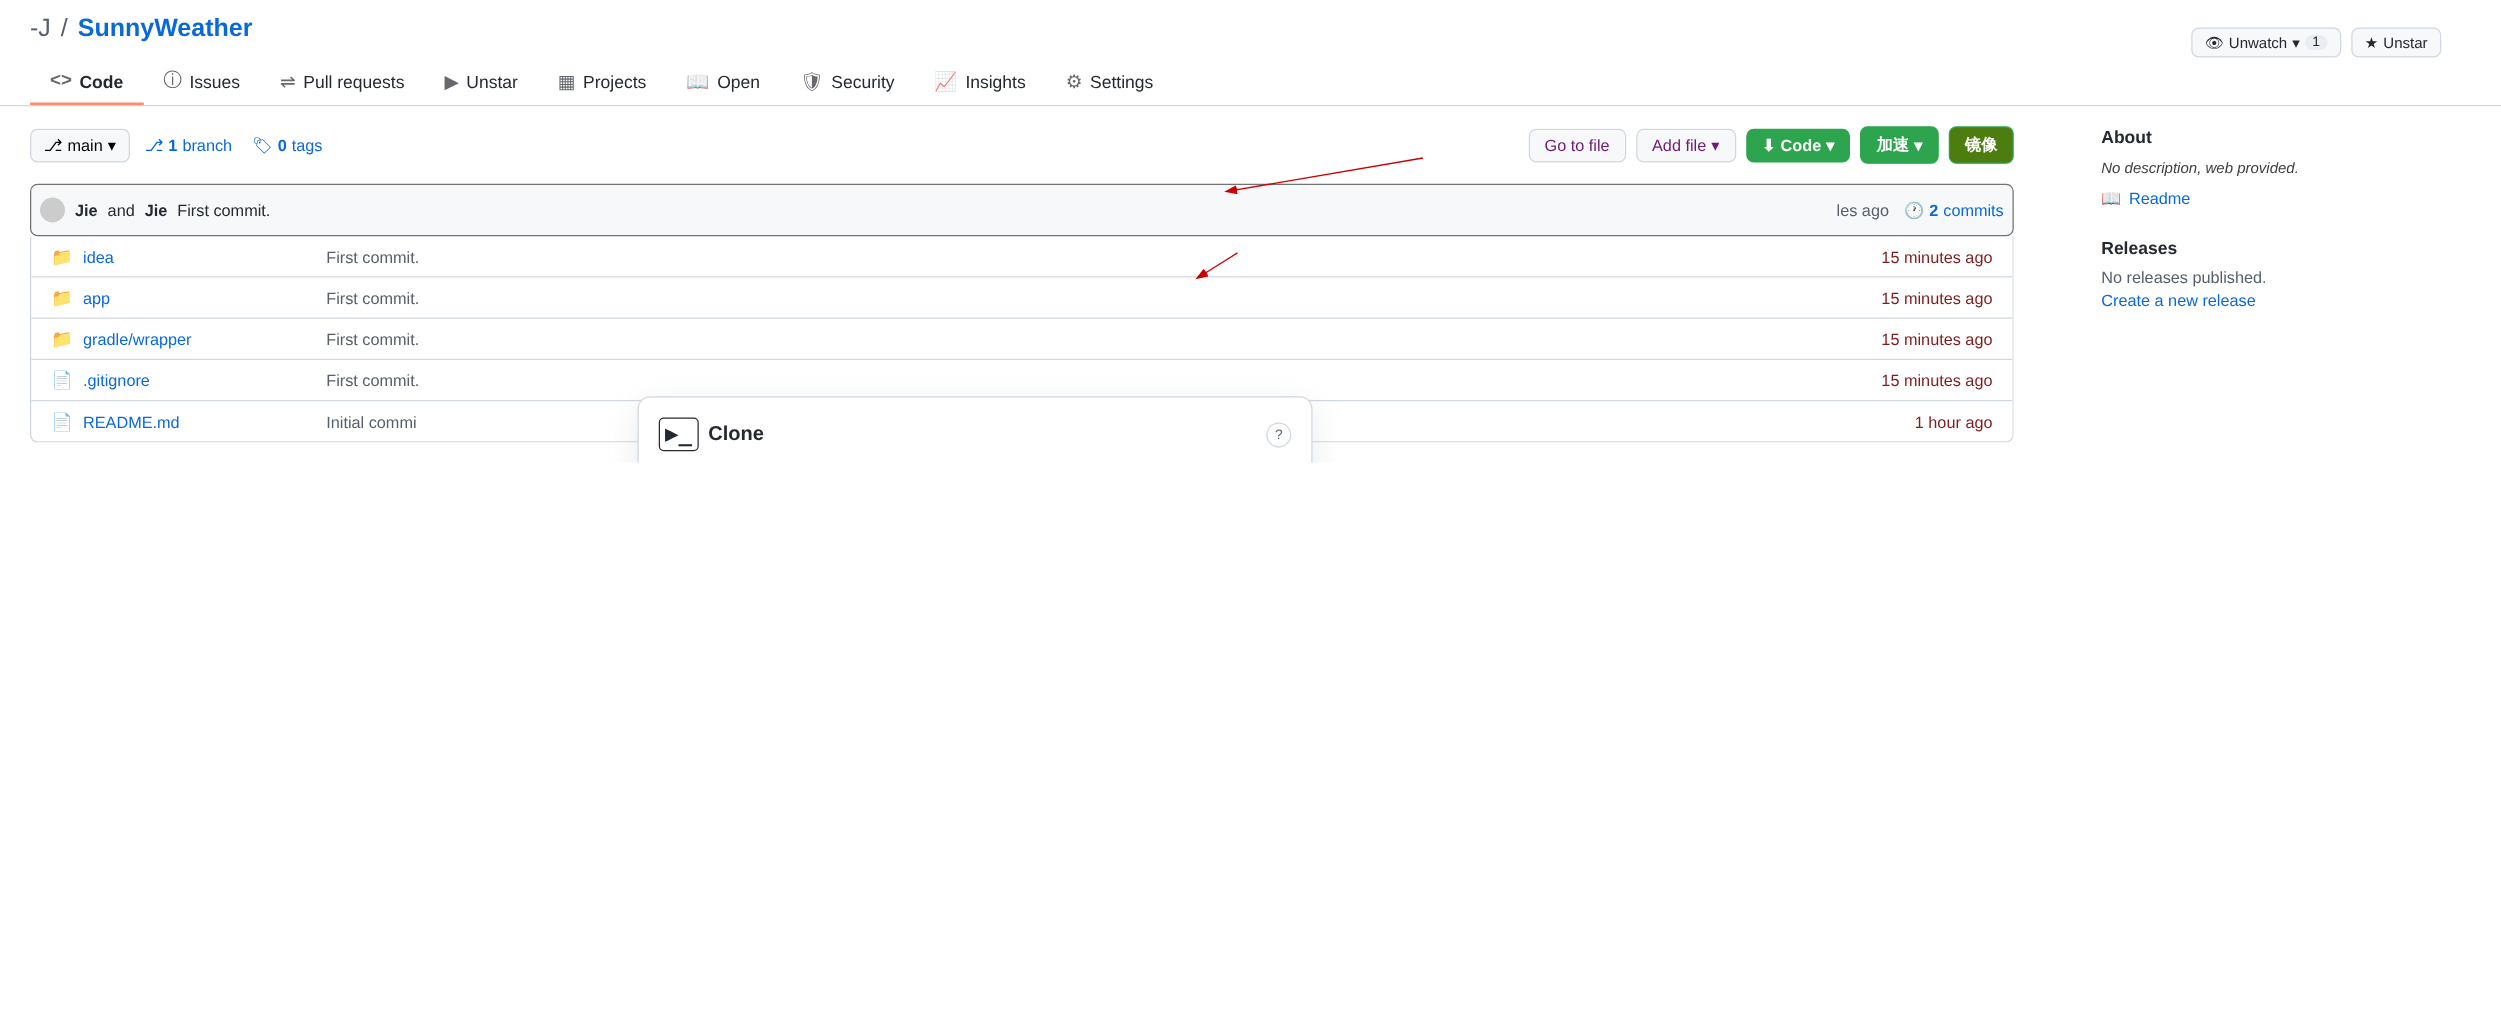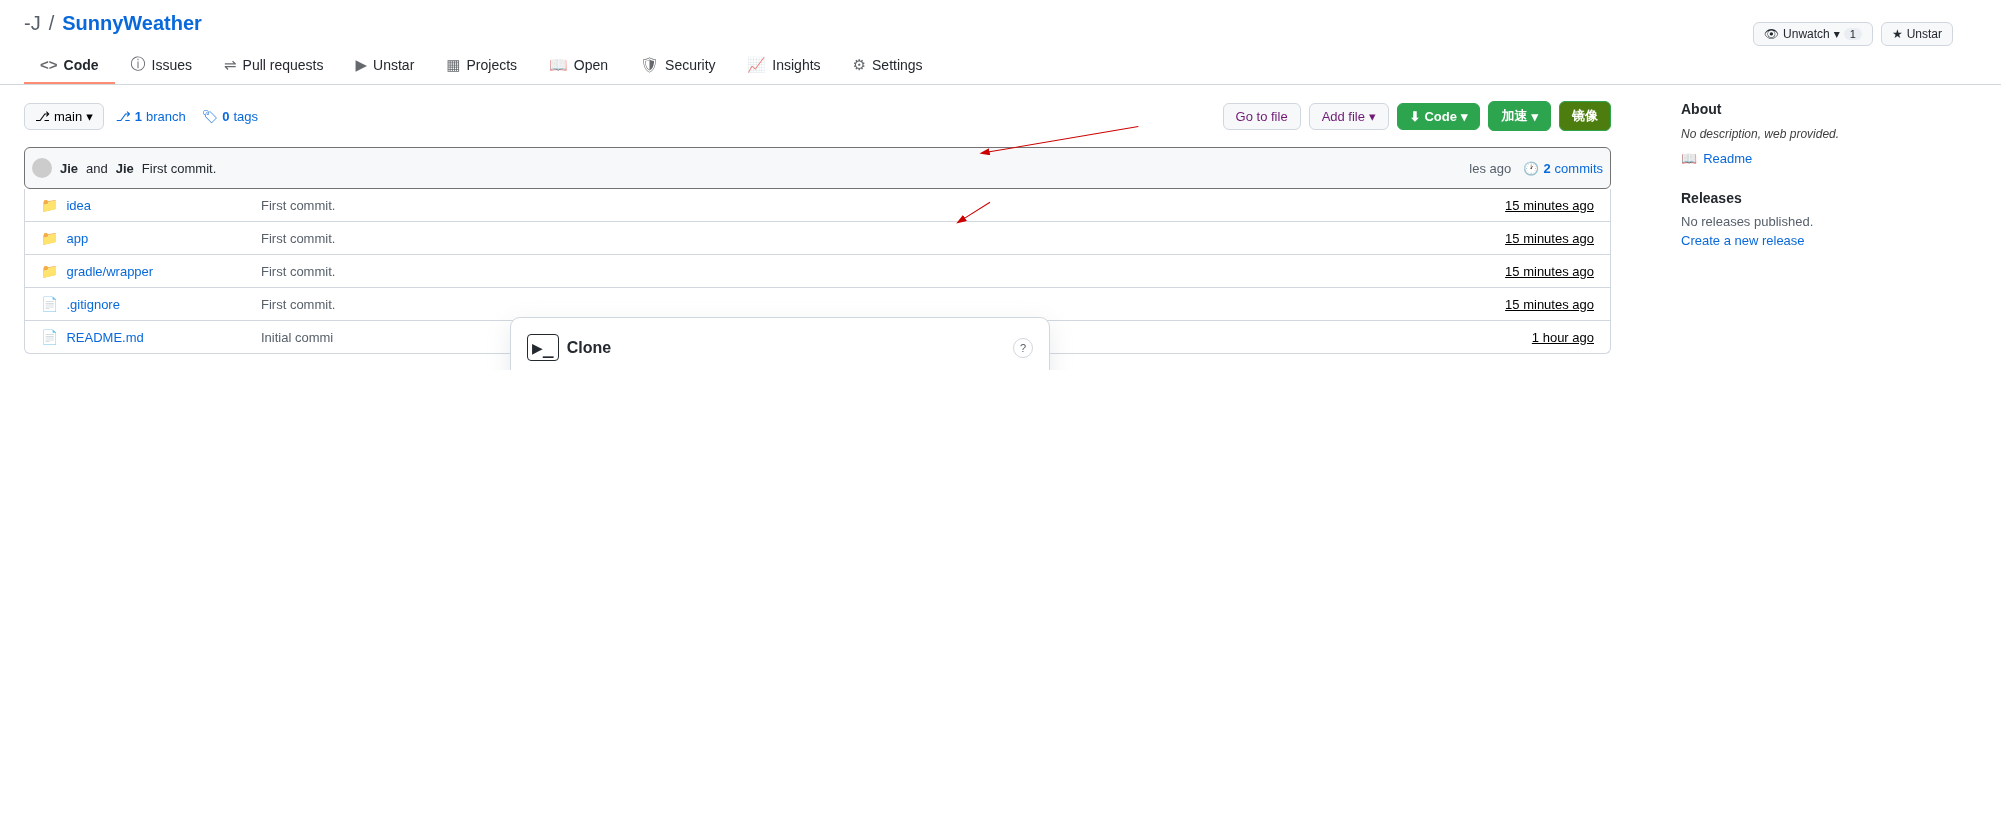--- a/index.html
+++ b/index.html
@@ -44,21 +44,21 @@
     .commit-info .commit-time { margin-left: auto; color: #57606a; display: flex; align-items: center; gap: 12px; }
     .commits-link { color: #0969da; text-decoration: none; display: flex; align-items: center; gap: 4px; }
 
     
     .file-list { border: 1px solid #d0d7de; border-radius: 6px; overflow: hidden; }
     .file-row { display: flex; align-items: center; padding: 8px 16px; border-bottom: 1px solid #d0d7de; font-size: 13px; }
     .file-row:last-child { border-bottom: none; }
     .file-name { display: flex; align-items: center; gap: 8px; width: 220px; color: #0969da; text-decoration: none; cursor: pointer; }
     .file-name .file-icon { color: #57606a; font-size: 14px; }
     .file-commit { flex: 1; color: #57606a; overflow: hidden; text-overflow: ellipsis; white-space: nowrap; }
-    .file-time { color: #000000; min-width: 120px; text-align: right; text-decoration: underline; }
+    .file-time { color: #7f1d1d; min-width: 120px; text-align: right; }
 
     
     .page-layout { display: flex; gap: 24px; }
     .file-section { flex: 1; min-width: 0; }
     .sidebar { width: 296px; flex-shrink: 0; margin-left: 46px; }
     .sidebar-section { margin-bottom: 24px; }
     .sidebar-section h3 { font-size: 14px; font-weight: 600; margin-bottom: 8px; }
     .sidebar-link { color: #0969da; text-decoration: none; font-size: 13px; display: flex; align-items: center; gap: 6px; }
     .sidebar-text { color: #404040; font-size: 12px; font-style: italic; margin-bottom: 8px; line-height: 1.5; }
 

